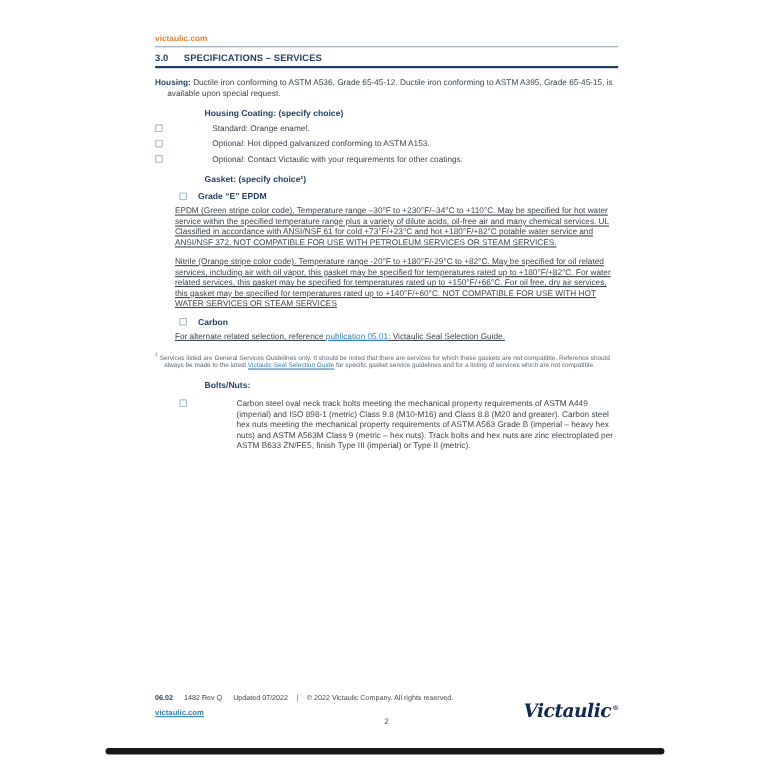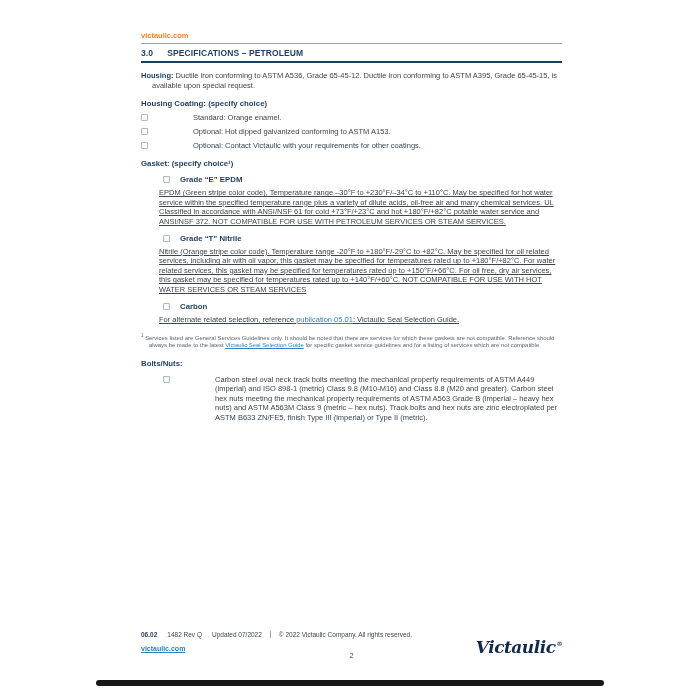--- a/index.html
+++ b/index.html
@@ -37,20 +37,21 @@
 
   
   .para {
     font-size: 7.5px; line-height: 9.6px; color: #3e464d;
   }
   .hang { padding-left: 11px; text-indent: -11px; }
   .lbl-bold { color: #1d3c5f; font-weight: bold; }
   .blk-heading {
     font-size: 7.8px; font-weight: bold; color: #1d3c5f;
     margin-top: 9px;
+    margin-left: 45px;
   }
   .housing-para { margin-top: 8px; }
 
   
   .chk-row { display: flex; align-items: flex-start; margin-top: 4.5px; }
   .chk-box {
     width: 7px; height: 7px; flex: 0 0 auto;
     border: 1px solid #a9bac7; background: #fcfdfe;
     margin: 1px 10px 0 0; border-radius: 1px;
   }
@@ -109,21 +110,21 @@
 <body>
 
 <div class="canvas">
   <div class="page">
 
     
     <a class="top-link">victaulic.com</a>
     <hr class="rule-thin">
     <div class="section-head">
       <span class="num">3.0</span>
-      <span class="ttl">SPECIFICATIONS – PETROLEUM</span>
+      <span class="ttl">SPECIFICATIONS – SERVICES</span>
     </div>
     <hr class="rule-thick">
 
     
     <p class="para hang housing-para"><span class="lbl-bold">Housing:</span><span> Ductile iron conforming to ASTM A536, Grade 65-45-12. Ductile iron conforming to ASTM A395, Grade 65-45-15, is available upon special request.</span></p>
 
     
     <div class="blk-heading">Housing Coating: (specify choice)</div>
 
     <div class="chk-row">
@@ -141,24 +142,20 @@
 
     
     <div class="blk-heading">Gasket: (specify choice¹)</div>
 
     <div class="chk-row grade-row">
       <span class="chk-box"></span>
       <span class="chk-title">Grade “E” EPDM</span>
     </div>
     <p class="para grade-desc">EPDM (Green stripe color code), Temperature range –30°F to +230°F/–34°C to +110°C. May be specified for hot water service within the specified temperature range plus a variety of dilute acids, oil-free air and many chemical services. UL Classified in accordance with ANSI/NSF 61 for cold +73°F/+23°C and hot +180°F/+82°C potable water service and ANSI/NSF 372. NOT COMPATIBLE FOR USE WITH PETROLEUM SERVICES OR STEAM SERVICES.</p>
 
-    <div class="chk-row grade-row">
-      <span class="chk-box"></span>
-      <span class="chk-title">Grade “T” Nitrile</span>
-    </div>
     <p class="para grade-desc">Nitrile (Orange stripe color code). Temperature range -20°F to +180°F/-29°C to +82°C. May be specified for oil related services, including air with oil vapor, this gasket may be specified for temperatures rated up to +180°F/+82°C. For water related services, this gasket may be specified for temperatures rated up to +150°F/+66°C. For oil free, dry air services, this gasket may be specified for temperatures rated up to +140°F/+60°C. NOT COMPATIBLE FOR USE WITH HOT WATER SERVICES OR STEAM SERVICES</p>
 
     <div class="chk-row grade-row">
       <span class="chk-box"></span>
       <span class="chk-title">Carbon</span>
     </div>
     <p class="para grade-desc"><span>For alternate related selection, reference </span><a class="inline-link">publication 05.01</a><span>: Victaulic Seal Selection Guide.</span></p>
 
     
     <p class="footnote"><sup>1</sup> <span>Services listed are General Services Guidelines only. It should be noted that there are services for which these gaskets are not compatible. Reference should always be made to the latest </span><a class="inline-link">Victaulic Seal Selection Guide</a><span> for specific gasket service guidelines and for a listing of services which are not compatible.</span></p>

